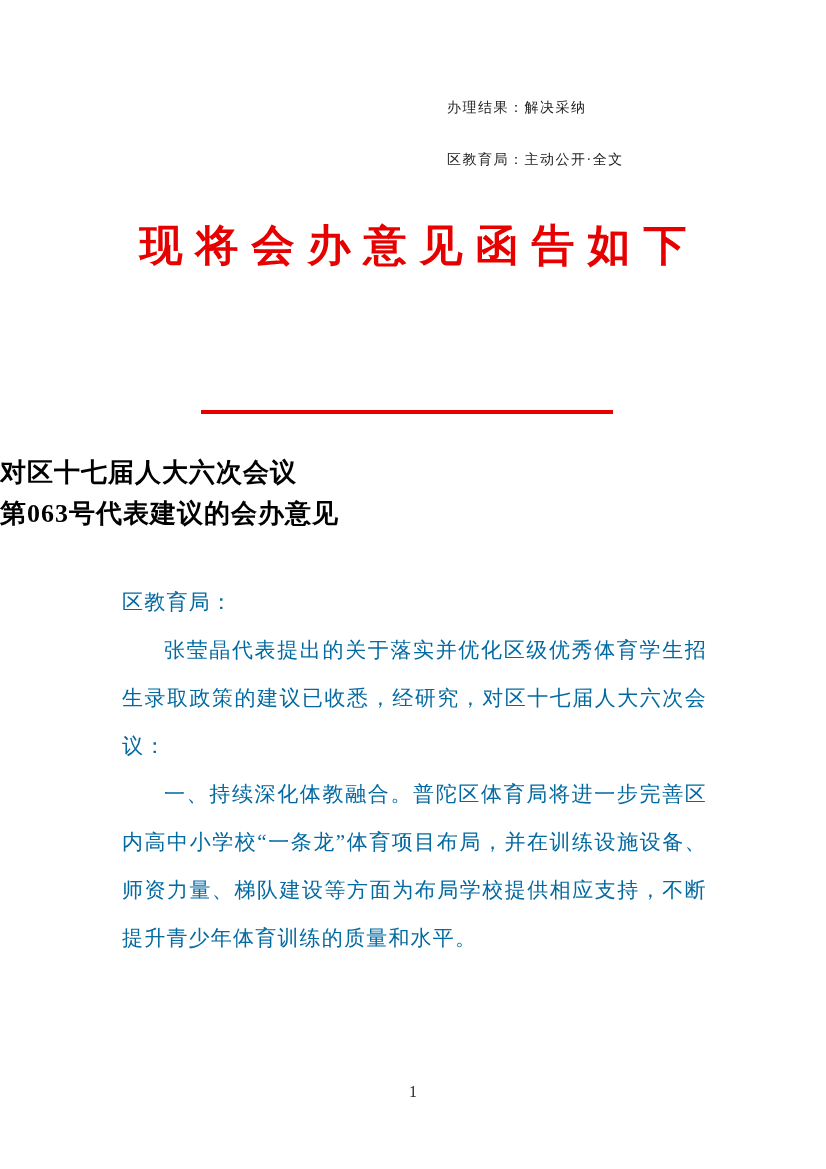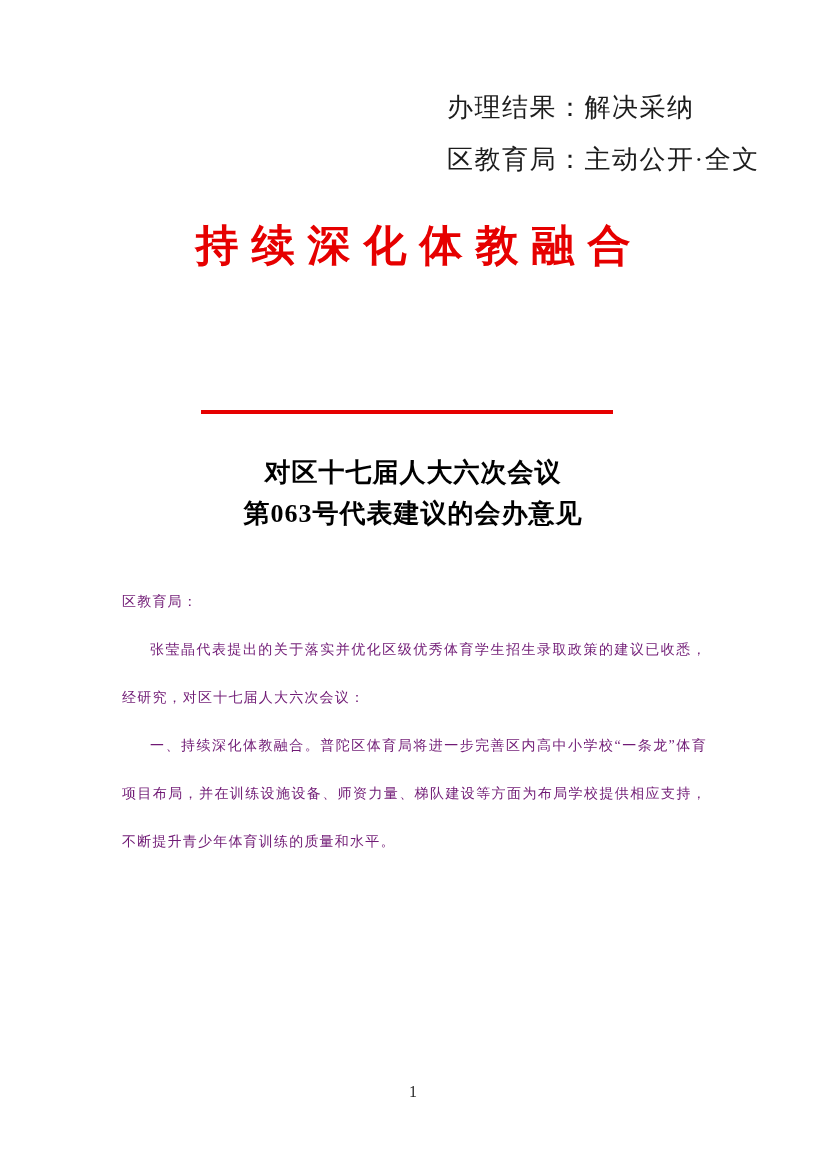--- a/index.html
+++ b/index.html
@@ -13,21 +13,21 @@
     width: 826px;
     height: 1169px;
     background: #ffffff;
     overflow: hidden;
   }
   
   .doc-meta {
     position: absolute;
     left: 447px;
     top: 82px;
-    font-size: 26px;
+    font-size: 14px;
     line-height: 52px;
     letter-spacing: 1.5px;
     color: #1c1c1c;
     white-space: nowrap;
   }
   
   .agency-name {
     position: absolute;
     top: 218px;
     left: 0;
@@ -61,38 +61,38 @@
     width: 412px;
     height: 4px;
     background: #e60000;
   }
   
   .doc-title {
     position: absolute;
     top: 452px;
     left: 0;
     width: 100%;
-    text-align: center;
+    text-align: left;
     font-size: 26px;
     line-height: 41px;
     font-weight: 700;
     letter-spacing: 1px;
     color: #000000;
   }
   
   .doc-body {
     position: absolute;
     top: 578px;
     left: 122px;
     width: 585px;
-    font-size: 14px;
+    font-size: 21px;
     line-height: 48px;
     letter-spacing: 1.2px;
     text-align: justify;
-    color: #701a75;
+    color: #0369a1;
   }
   .doc-body p { margin: 0; }
   .doc-body p.indent { text-indent: 2em; }
   
   .page-number {
     position: absolute;
     top: 1082px;
     left: 0;
     width: 100%;
     text-align: center;
@@ -104,21 +104,21 @@
 </head>
 <body>
 
 <div class="page">
 
   <div class="doc-meta">
     <div>办理结果：解决采纳</div>
     <div>区教育局：主动公开·全文</div>
   </div>
 
-  <div class="agency-name">持续深化体教融合</div>
+  <div class="agency-name">现将会办意见函告如下</div>
 
 
   <div class="red-line"></div>
 
   <div class="doc-title">
     <div>对区十七届人大六次会议</div>
     <div>第063号代表建议的会办意见</div>
   </div>
 
   <div class="doc-body">

